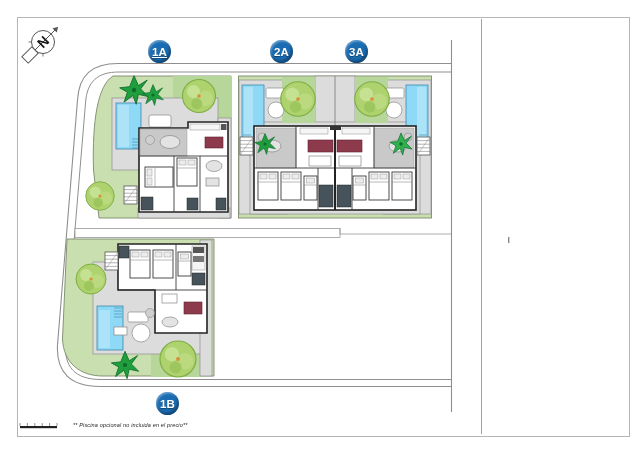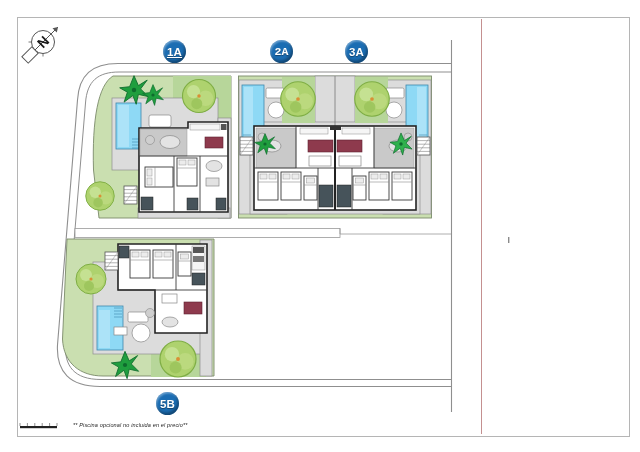--- a/index.html
+++ b/index.html
@@ -8,22 +8,22 @@
   #plan-svg{position:absolute;left:0;top:0;}
   .badge{
     position:absolute;width:23px;height:23px;border-radius:50%;
     background:var(--badge_blue,#1b6db3);
     color:#fff;font-weight:bold;font-size:11.5px;
     display:flex;align-items:center;justify-content:center;
     box-shadow: inset -1.5px -2.5px 3px rgba(0,0,0,.35), inset 1px 1.5px 2px rgba(255,255,255,.35);
     text-shadow:0 0.5px 1px rgba(0,0,0,.4);
     letter-spacing:0.2px;
   }
-  #badge-1a{left:163px;top:40px;text-decoration:underline;}
-  #badge-2a{left:270px;top:40px;font-family:Liberation Mono, monospace;}
+  #badge-1a{left:148px;top:40px;text-decoration:underline;}
+  #badge-2a{left:270px;top:40px;}
   #badge-3a{left:345px;top:40px;}
   #badge-1b{left:156px;top:392px;}
   #footnote{
     position:absolute;left:73px;top:422px;
     font-size:5.5px;font-style:italic;color:#222;letter-spacing:0.15px;
     white-space:nowrap;
   }
   
   .plot{fill:var(--plot_green,#cadfb0);stroke:#7a8a6a;stroke-width:0.9;}
   .patch{fill:var(--patch_green,#b7d69a);stroke:none;}
@@ -279,16 +279,16 @@
           <line x1="22.2" y1="0" x2="22.2" y2="3"></line>
       <line x1="29.6" y1="0" x2="29.6" y2="3"></line>
           <line x1="37" y1="0" x2="37" y2="3"></line>
     </g>
   </g>
 </svg>
 
   <div class="badge" id="badge-1a">1A</div>
   <div class="badge" id="badge-2a">2A</div>
   <div class="badge" id="badge-3a">3A</div>
-  <div class="badge" id="badge-1b">5B</div>
+  <div class="badge" id="badge-1b">1B</div>
 
   <div id="footnote">** Piscina opcional no incluida en el precio**</div>
 </div>
 
 </body></html>

